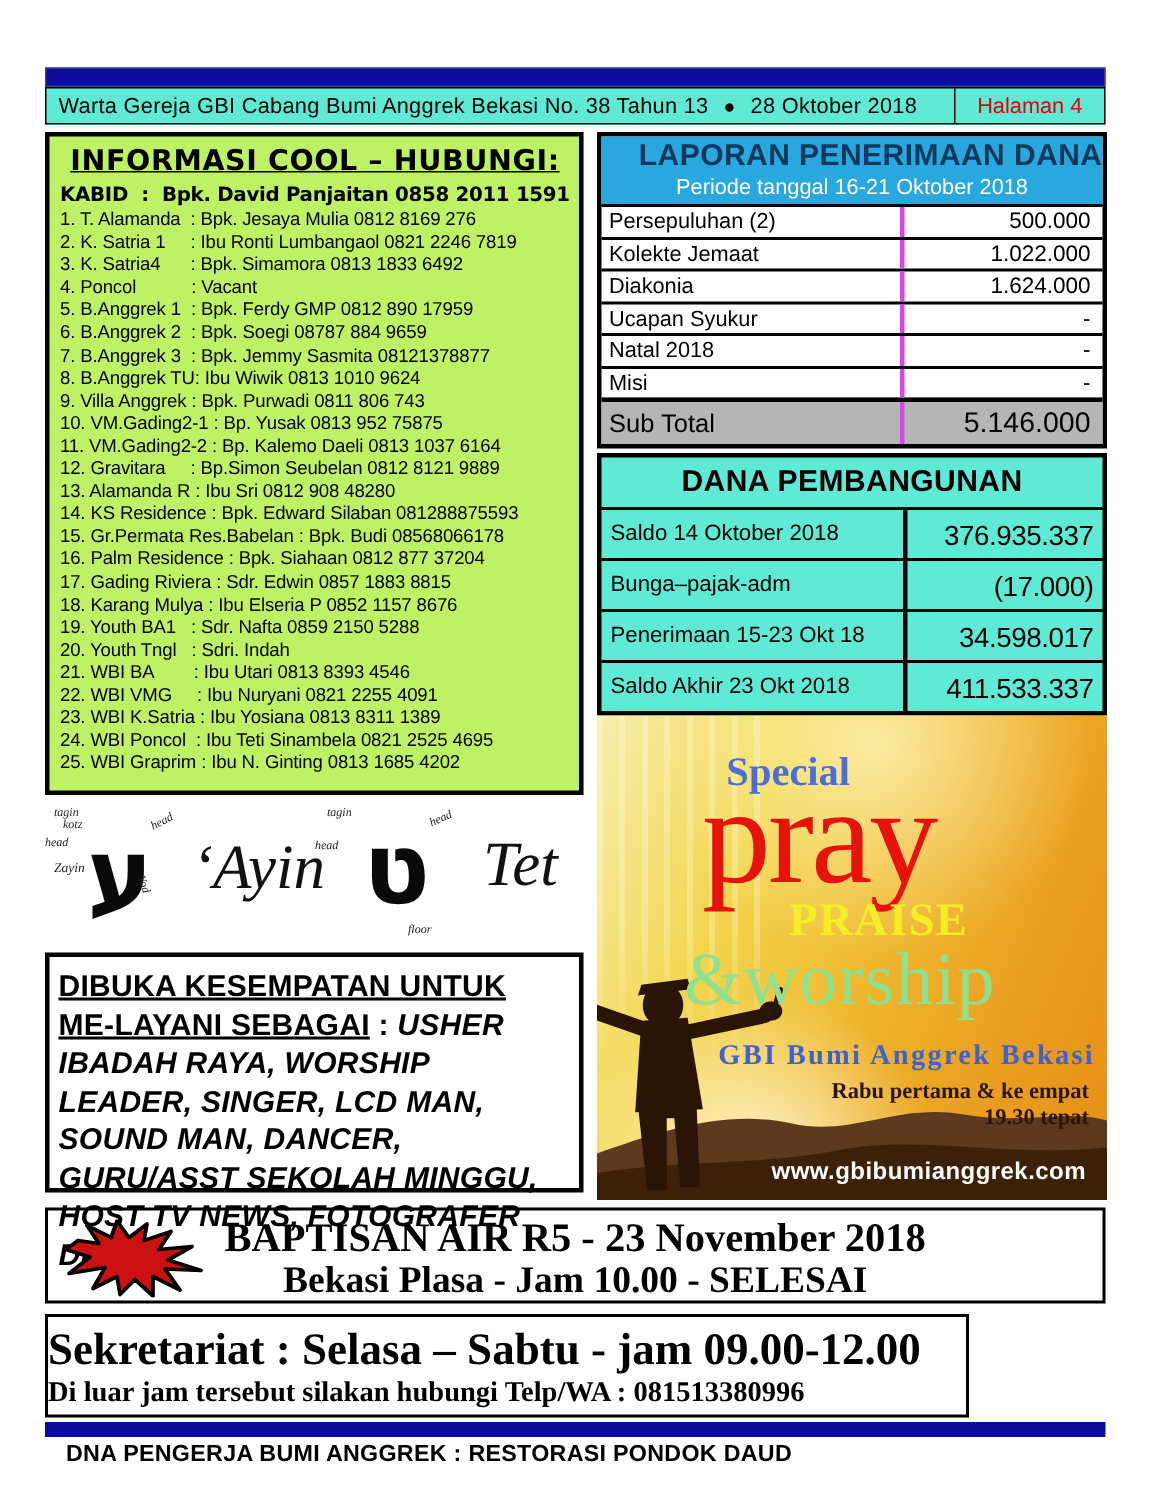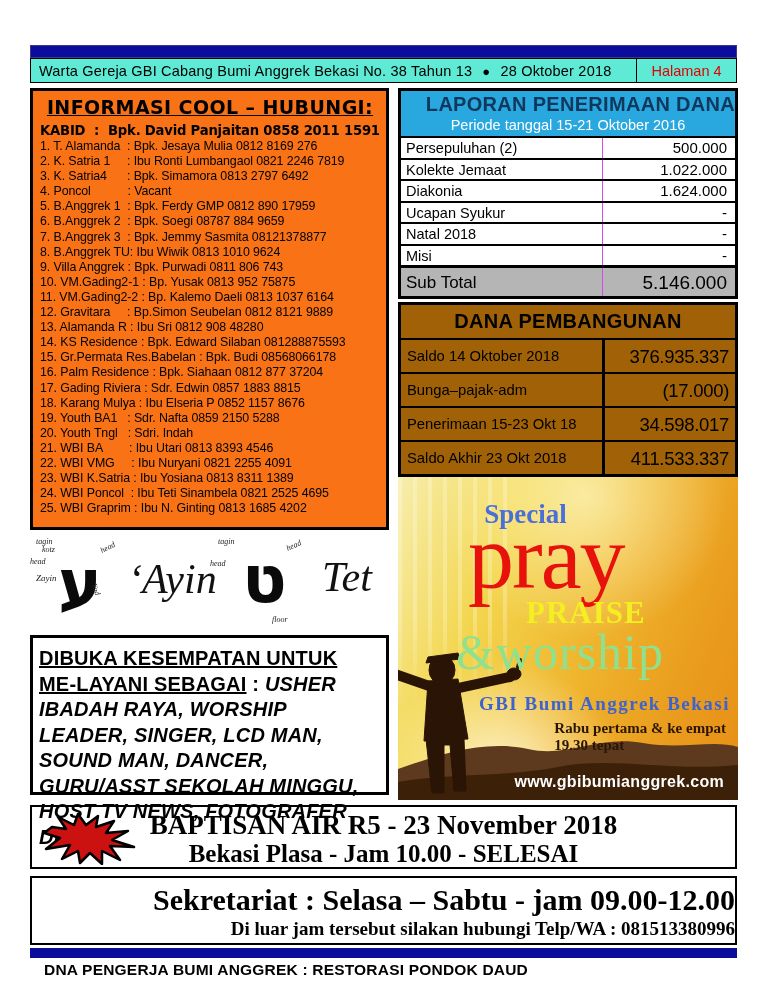--- a/index.html
+++ b/index.html
@@ -13,45 +13,45 @@
     background:#0c0c9c; border:1px solid #3a3a8a; }
   .hrow { position:absolute; left:30px; top:58px; width:707px; height:25px;
     border:1px solid #000; display:flex; align-items:center; background:#5eead4; }
   .htext { flex:1; padding-left:8px; font-size:14.5px; letter-spacing:.2px;
     white-space:nowrap; overflow:hidden; }
   .hbullet { display:inline-block; margin:0 10px; font-size:13px; }
   .hpage { width:100px; height:100%; border-left:1px solid #000; display:flex;
     align-items:center; justify-content:center; color:#e30000; font-size:14.5px; }
   
   .coolbox { position:absolute; left:30px; top:88px; width:359px; height:442px;
-    border:3px solid #000; padding:5px 6px 0 7px; background:#f97316; }
+    border:3px solid #000; padding:5px 6px 0 7px; background:#bef264; }
   .cool-title { text-align:center; font-weight:bold; font-size:19px;
     text-decoration:underline; letter-spacing:.4px; font-family:"DejaVu Sans",sans-serif; }
   .cool-kabid { font-weight:bold; font-size:13.2px; margin-top:5px; white-space:pre;
     font-family:"DejaVu Sans",sans-serif; letter-spacing:-0.2px; }
   .cool-items { margin-top:1px; }
   .cool-item { font-size:12.4px; line-height:15.1px; white-space:pre;
     letter-spacing:-0.1px; }
   
   .laporan { position:absolute; left:398px; top:88px; width:340px;
     border:3px solid #000; background:#fff; }
   .lap-head { background:#29a8e0; text-align:center; padding:2px 0 3px 0; }
   .lap-title { font-size:20px; font-weight:bold; color:#10375c; letter-spacing:.3px;text-align:right; }
   .lap-sub { font-size:14.5px; color:#ffffff; margin-top:1px; }
   .trow { display:flex; border-top:2px solid #000; height:21.5px; align-items:stretch; }
   .tlabel { flex:1; font-size:14.5px; padding-left:5px; line-height:20px;
-    border-right:1px solid #d946ef; overflow:hidden; white-space:nowrap; }
+    border-right:3px solid #d946ef; overflow:hidden; white-space:nowrap; }
   .tvalue { width:132px; font-size:15px; text-align:right; padding-right:8px;
     line-height:20px; }
   .subtotal { display:flex; border-top:3px solid #000; height:31px; background:#b5b5b5; }
   .subtotal .tlabel { font-size:17px; line-height:29px; }
   .subtotal .tvalue { font-size:19px; line-height:29px; }
   
   .dana { position:absolute; left:398px; top:302px; width:340px;
-    border:3px solid #000; background:#a16207; }
+    border:3px solid #000; background:#5eead4; }
   .dana-title { text-align:center; font-size:20px; font-weight:bold;
     height:33px; line-height:32px; letter-spacing:.3px; }
   .drow { display:flex; border-top:2px solid #000; height:34px; }
   .dlabel { flex:1; font-size:14.8px; padding-left:6px; line-height:33px;
     border-right:3px solid #000; white-space:nowrap; overflow:hidden; }
   .dvalue { width:130px; font-size:18.5px; text-align:right; padding-right:6px;
     line-height:33px; letter-spacing:-.3px; }
   
   .poster { position:absolute; left:398px; top:477px; width:340px; height:323px;
     overflow:hidden;
@@ -69,21 +69,21 @@
   .p-special { position:absolute; left:0; width:255px; text-align:center; top:22px;
     font-family:"Liberation Serif",serif; font-weight:bold; font-size:27px; color:#4a6fd8; }
   .p-pray { position:absolute; left:70px; top:30px; font-family:"Liberation Serif",serif;
     font-size:92px; line-height:1.1; color:#e8120c; letter-spacing:-2px; }
   .p-praise { position:absolute; left:128px; top:118px; font-family:"Liberation Serif",serif;
     font-weight:bold; font-size:31px; color:#f3ef22; letter-spacing:1px; }
   .p-worship { position:absolute; left:58px; top:146px; font-family:"Liberation Serif",serif;
     font-size:50px; color:#8fe08f; letter-spacing:1px; }
   .p-church { position:absolute; right:8px; top:216px; font-family:"Liberation Serif",serif;
     font-weight:bold; font-size:19px; color:#3f63cc; letter-spacing:1.5px; }
-  .p-sched { position:absolute; right:12px; top:243px; 
+  .p-sched { position:absolute; right:12px; top:243px; text-align:right;
     font-family:"Liberation Serif",serif; font-weight:bold; font-size:15px;
     line-height:17px; color:#2b1506; }
   .p-web { position:absolute; right:14px; bottom:9px; font-weight:bold; font-size:16px;
     color:#ffffff; letter-spacing:.3px; }
   
   .letters { position:absolute; left:30px; top:533px; width:360px; height:98px;
     display:flex; }
   .lgroup { position:relative; width:180px; height:98px; }
   .glyph { position:absolute; font-family:"DejaVu Sans",sans-serif; font-weight:bold;
     font-size:66px; line-height:1; color:#0a0a0a; }
@@ -103,22 +103,22 @@
   .dib-i { font-style:italic; }
   
   .baptisan { position:absolute; left:30px; top:805px; width:707px; height:64px;
     border:2px solid #000; text-align:center; padding-top:4px; }
   .bap1 { font-family:"Liberation Serif",serif; font-weight:bold; font-size:27px;
     line-height:29px; }
   .bap2 { font-family:"Liberation Serif",serif; font-weight:bold; font-size:25px;
     line-height:27px; }
   .burst { position:absolute; left:12px; top:6px; }
   
-  .sek { position:absolute; left:30px; top:876px; width:707px; height:69px;
-    border:2px solid #000; text-align:right; padding-top:5px; }
+  .sek { position:absolute; left:30px; top:876px; width:616px; height:69px;
+    border:2px solid #000; text-align:left; padding-top:5px; }
   .sek1 { font-family:"Liberation Serif",serif; font-weight:bold; font-size:30px;
     line-height:34px; }
   .sek2 { font-family:"Liberation Serif",serif; font-weight:bold; font-size:19px;
     line-height:23px; }
   .bbar { position:absolute; left:30px; top:948px; width:707px; height:10px;
     background:#0c0c9c; }
   .dna { position:absolute; left:44px; top:961px; font-weight:bold; font-size:15.5px;
     letter-spacing:.2px; }
 </style>
 </head>
@@ -133,21 +133,21 @@
     </div>
     <div class="hpage">Halaman 4</div>
   </div>
 
   <div class="coolbox">
     <div class="cool-title">INFORMASI COOL – HUBUNGI:</div>
     <div class="cool-kabid">KABID  :  Bpk. David Panjaitan 0858 2011 1591</div>
     <div class="cool-items">
         <div class="cool-item">1. T. Alamanda  : Bpk. Jesaya Mulia 0812 8169 276</div>
         <div class="cool-item">2. K. Satria 1     : Ibu Ronti Lumbangaol 0821 2246 7819</div>
-        <div class="cool-item">3. K. Satria4      : Bpk. Simamora 0813 2797 6492</div>
+        <div class="cool-item">3. K. Satria4      : Bpk. Simamora 0813 1833 6492</div>
         <div class="cool-item">4. Poncol           : Vacant</div>
         <div class="cool-item">5. B.Anggrek 1  : Bpk. Ferdy GMP 0812 890 17959</div>
         <div class="cool-item">6. B.Anggrek 2  : Bpk. Soegi 08787 884 9659</div>
         <div class="cool-item">7. B.Anggrek 3  : Bpk. Jemmy Sasmita 08121378877</div>
         <div class="cool-item">8. B.Anggrek TU: Ibu Wiwik 0813 1010 9624</div>
         <div class="cool-item">9. Villa Anggrek : Bpk. Purwadi 0811 806 743</div>
         <div class="cool-item">10. VM.Gading2-1 : Bp. Yusak 0813 952 75875</div>
         <div class="cool-item">11. VM.Gading2-2 : Bp. Kalemo Daeli 0813 1037 6164</div>
         <div class="cool-item">12. Gravitara     : Bp.Simon Seubelan 0812 8121 9889</div>
         <div class="cool-item">13. Alamanda R : Ibu Sri 0812 908 48280</div>
@@ -162,21 +162,21 @@
         <div class="cool-item">22. WBI VMG     : Ibu Nuryani 0821 2255 4091</div>
         <div class="cool-item">23. WBI K.Satria : Ibu Yosiana 0813 8311 1389</div>
         <div class="cool-item">24. WBI Poncol  : Ibu Teti Sinambela 0821 2525 4695</div>
         <div class="cool-item">25. WBI Graprim : Ibu N. Ginting 0813 1685 4202</div>
       </div>
   </div>
 
   <div class="laporan">
     <div class="lap-head">
       <div class="lap-title">LAPORAN PENERIMAAN DANA</div>
-      <div class="lap-sub">Periode tanggal 15-21 Oktober 2016</div>
+      <div class="lap-sub">Periode tanggal 16-21 Oktober 2018</div>
     </div>
     <div>
         <div class="trow">
         <div class="tlabel">Persepuluhan  (2)</div>
         <div class="tvalue">500.000</div>
       </div>
         <div class="trow">
         <div class="tlabel">Kolekte Jemaat</div>
         <div class="tvalue">1.022.000</div>
       </div>

